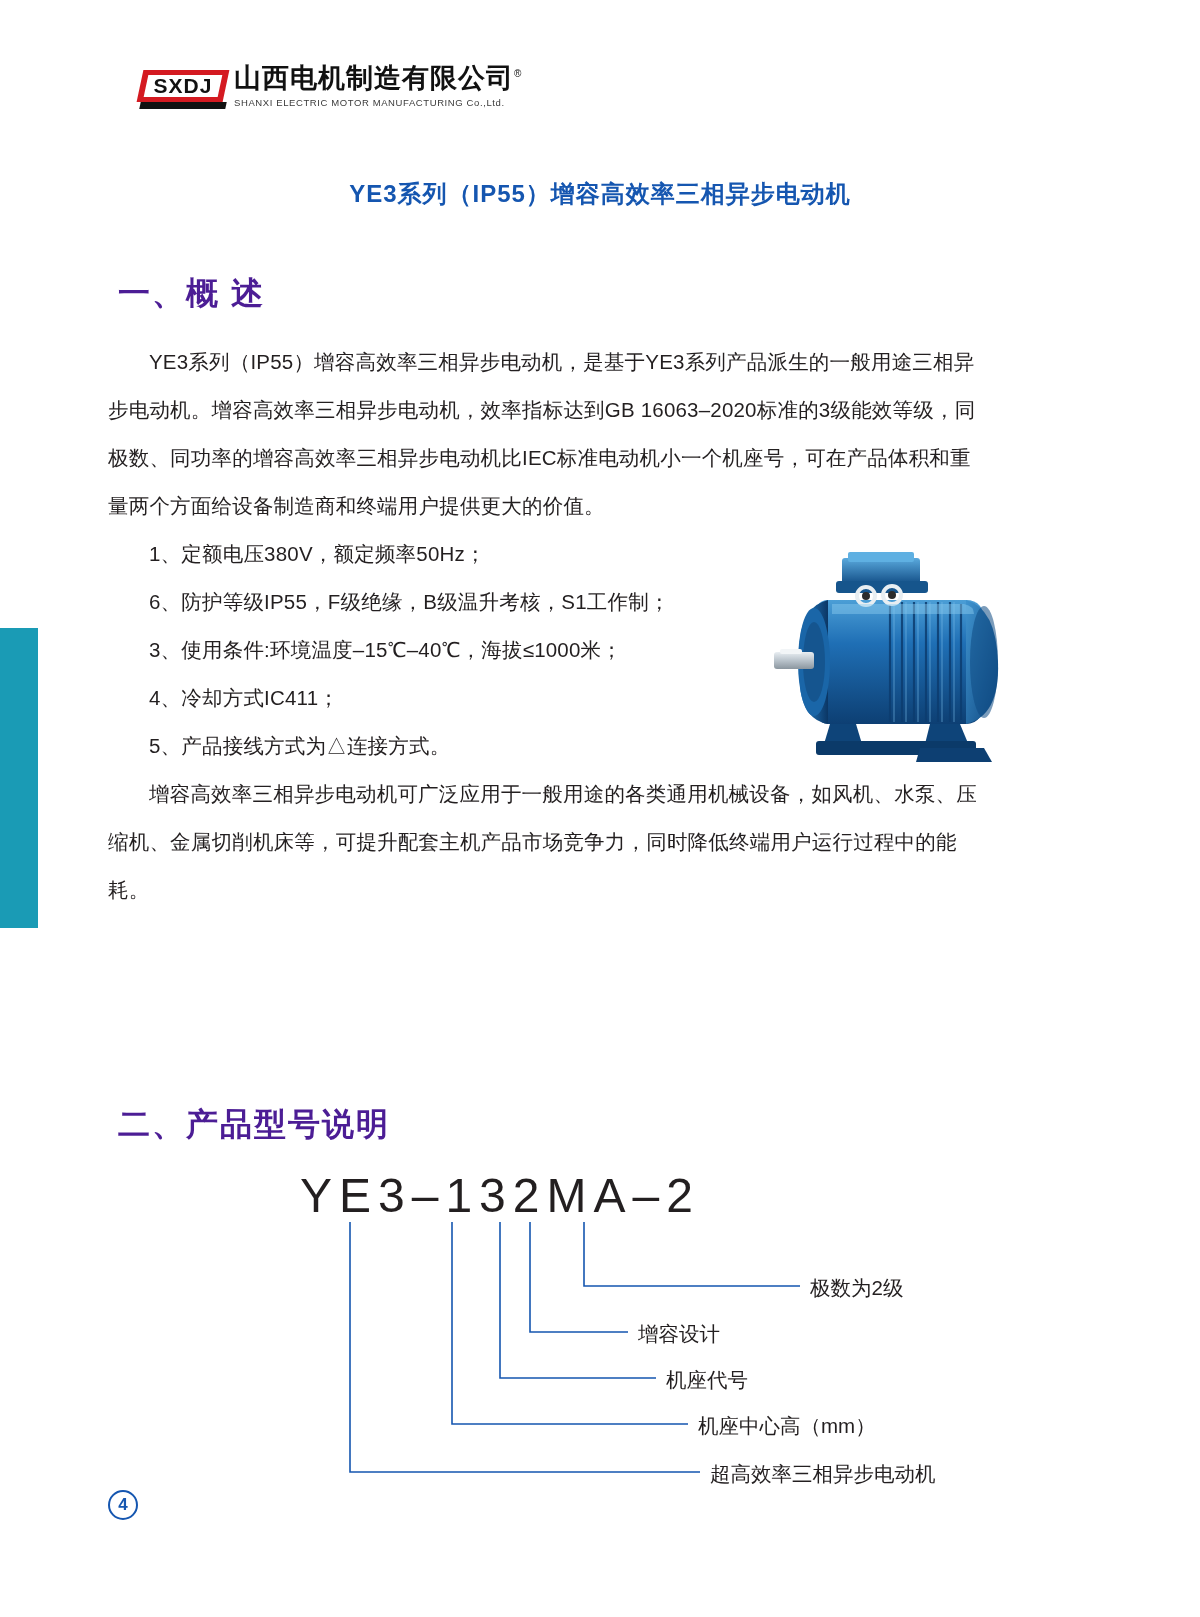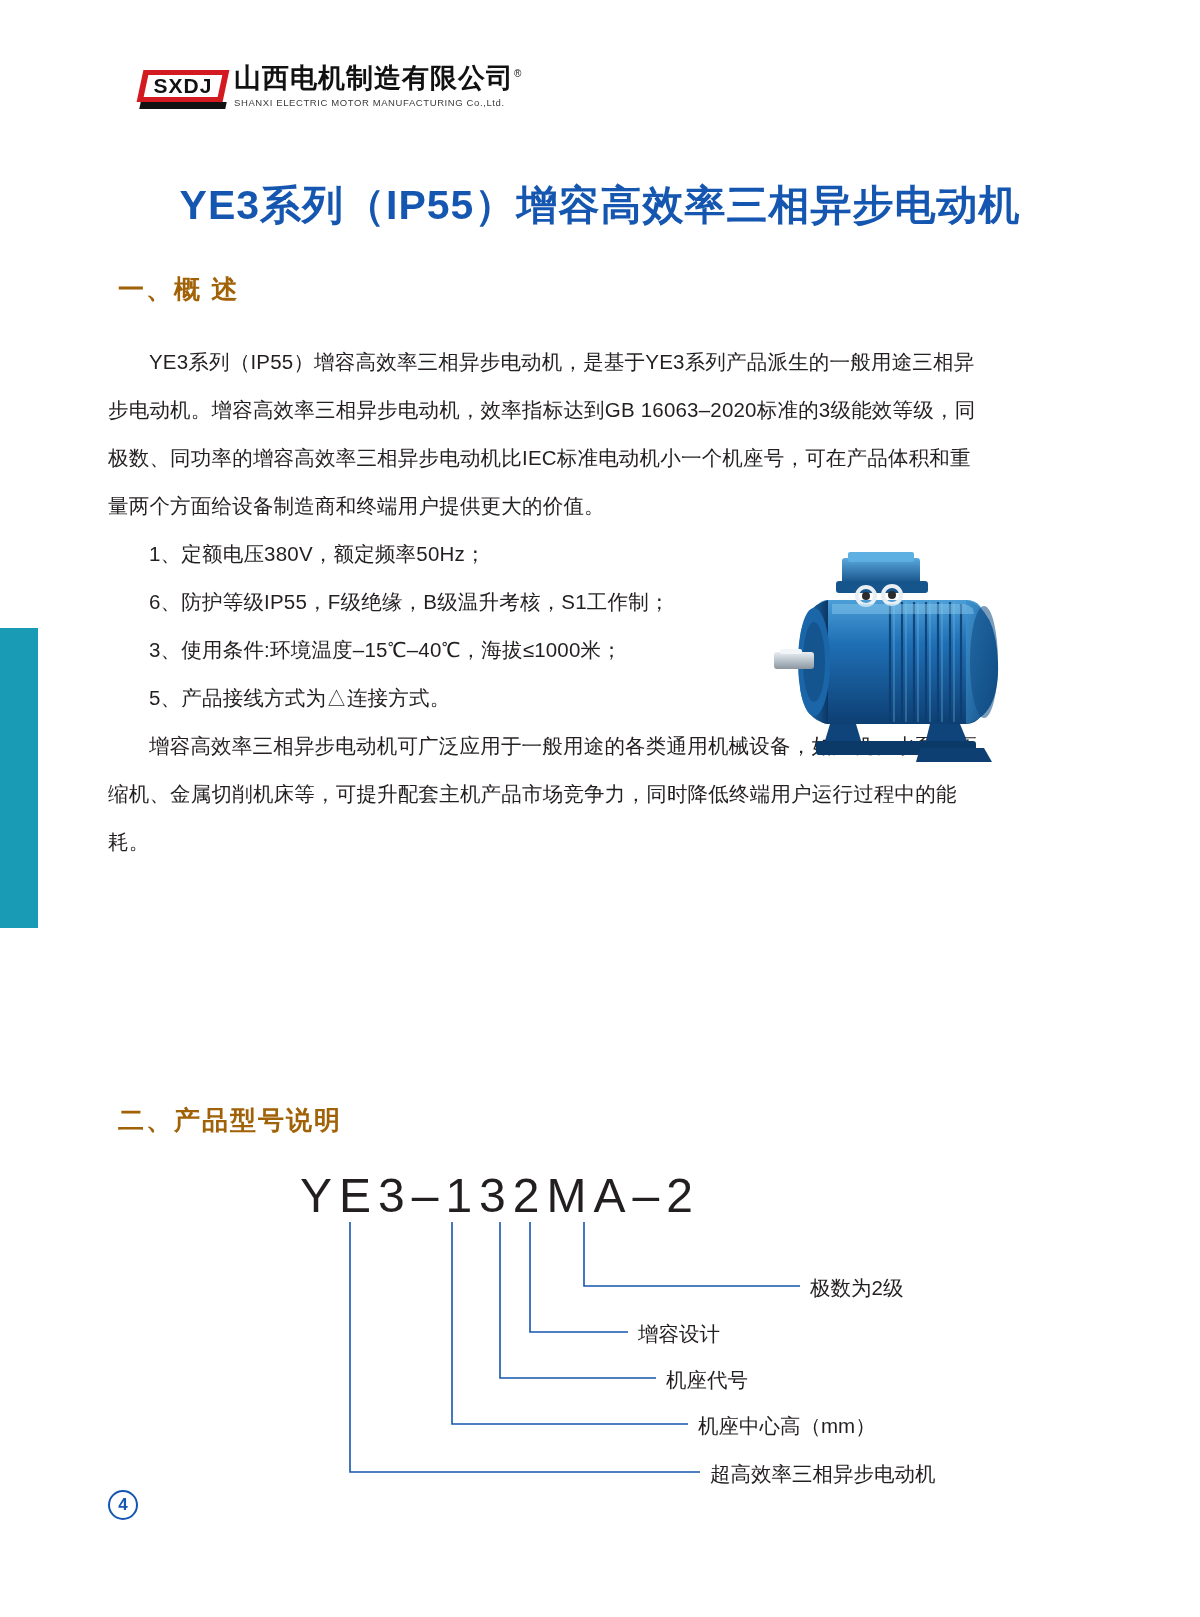--- a/index.html
+++ b/index.html
@@ -86,32 +86,32 @@
     margin-top: 3px;
     white-space: nowrap;
   }
 
   
   .main-title {
     position: absolute;
     left: 0; right: 0;
     top: 178px;
     text-align: center;
-    font-size: 41px;
+    font-size: 24px;
     font-weight: bold;
     color: #1556b0;
     letter-spacing: 1px;
   }
 
   
   .section-heading {
     position: absolute;
-    font-size: 26px;
-    font-weight: bold;
-    color: #a16207;
+    font-size: 32px;
+    font-weight: bold;
+    color: #4c1d95;
     letter-spacing: 2px;
   }
   #sec1 { left: 118px; top: 272px; }
   #sec2 { left: 118px; top: 1103px; }
 
   
   .body-block {
     position: absolute;
     left: 108px;
     top: 338px;
@@ -193,20 +193,21 @@
 
 <div class="main-title">YE3系列（IP55）增容高效率三相异步电动机</div>
 
 <div class="section-heading" id="sec1">一、概 述</div>
 
 <div class="body-block">
   <p class="indent">YE3系列（IP55）增容高效率三相异步电动机，是基于YE3系列产品派生的一般用途三相异步电动机。增容高效率三相异步电动机，效率指标达到GB 16063–2020标准的3级能效等级，同极数、同功率的增容高效率三相异步电动机比IEC标准电动机小一个机座号，可在产品体积和重量两个方面给设备制造商和终端用户提供更大的价值。</p>
   <p class="list-line text-narrow">1、定额电压380V，额定频率50Hz；</p>
   <p class="list-line text-narrow">6、防护等级IP55，F级绝缘，B级温升考核，S1工作制；</p>
   <p class="list-line text-narrow">3、使用条件:环境温度–15℃–40℃，海拔≤1000米；</p>
+  <p class="list-line text-narrow">4、冷却方式IC411；</p>
   <p class="list-line text-narrow">5、产品接线方式为△连接方式。</p>
   <p class="indent">增容高效率三相异步电动机可广泛应用于一般用途的各类通用机械设备，如风机、水泵、压缩机、金属切削机床等，可提升配套主机产品市场竞争力，同时降低终端用户运行过程中的能耗。</p>
 </div>
 
 <div class="motor-wrap">
   <svg width="260" height="245" viewBox="0 0 260 245">
     <defs>
       <linearGradient id="bodyG" x1="0" y1="0" x2="0" y2="1">
         <stop offset="0%" stop-color="#4b9ed6"></stop>
         <stop offset="35%" stop-color="#1f6fb5"></stop>

